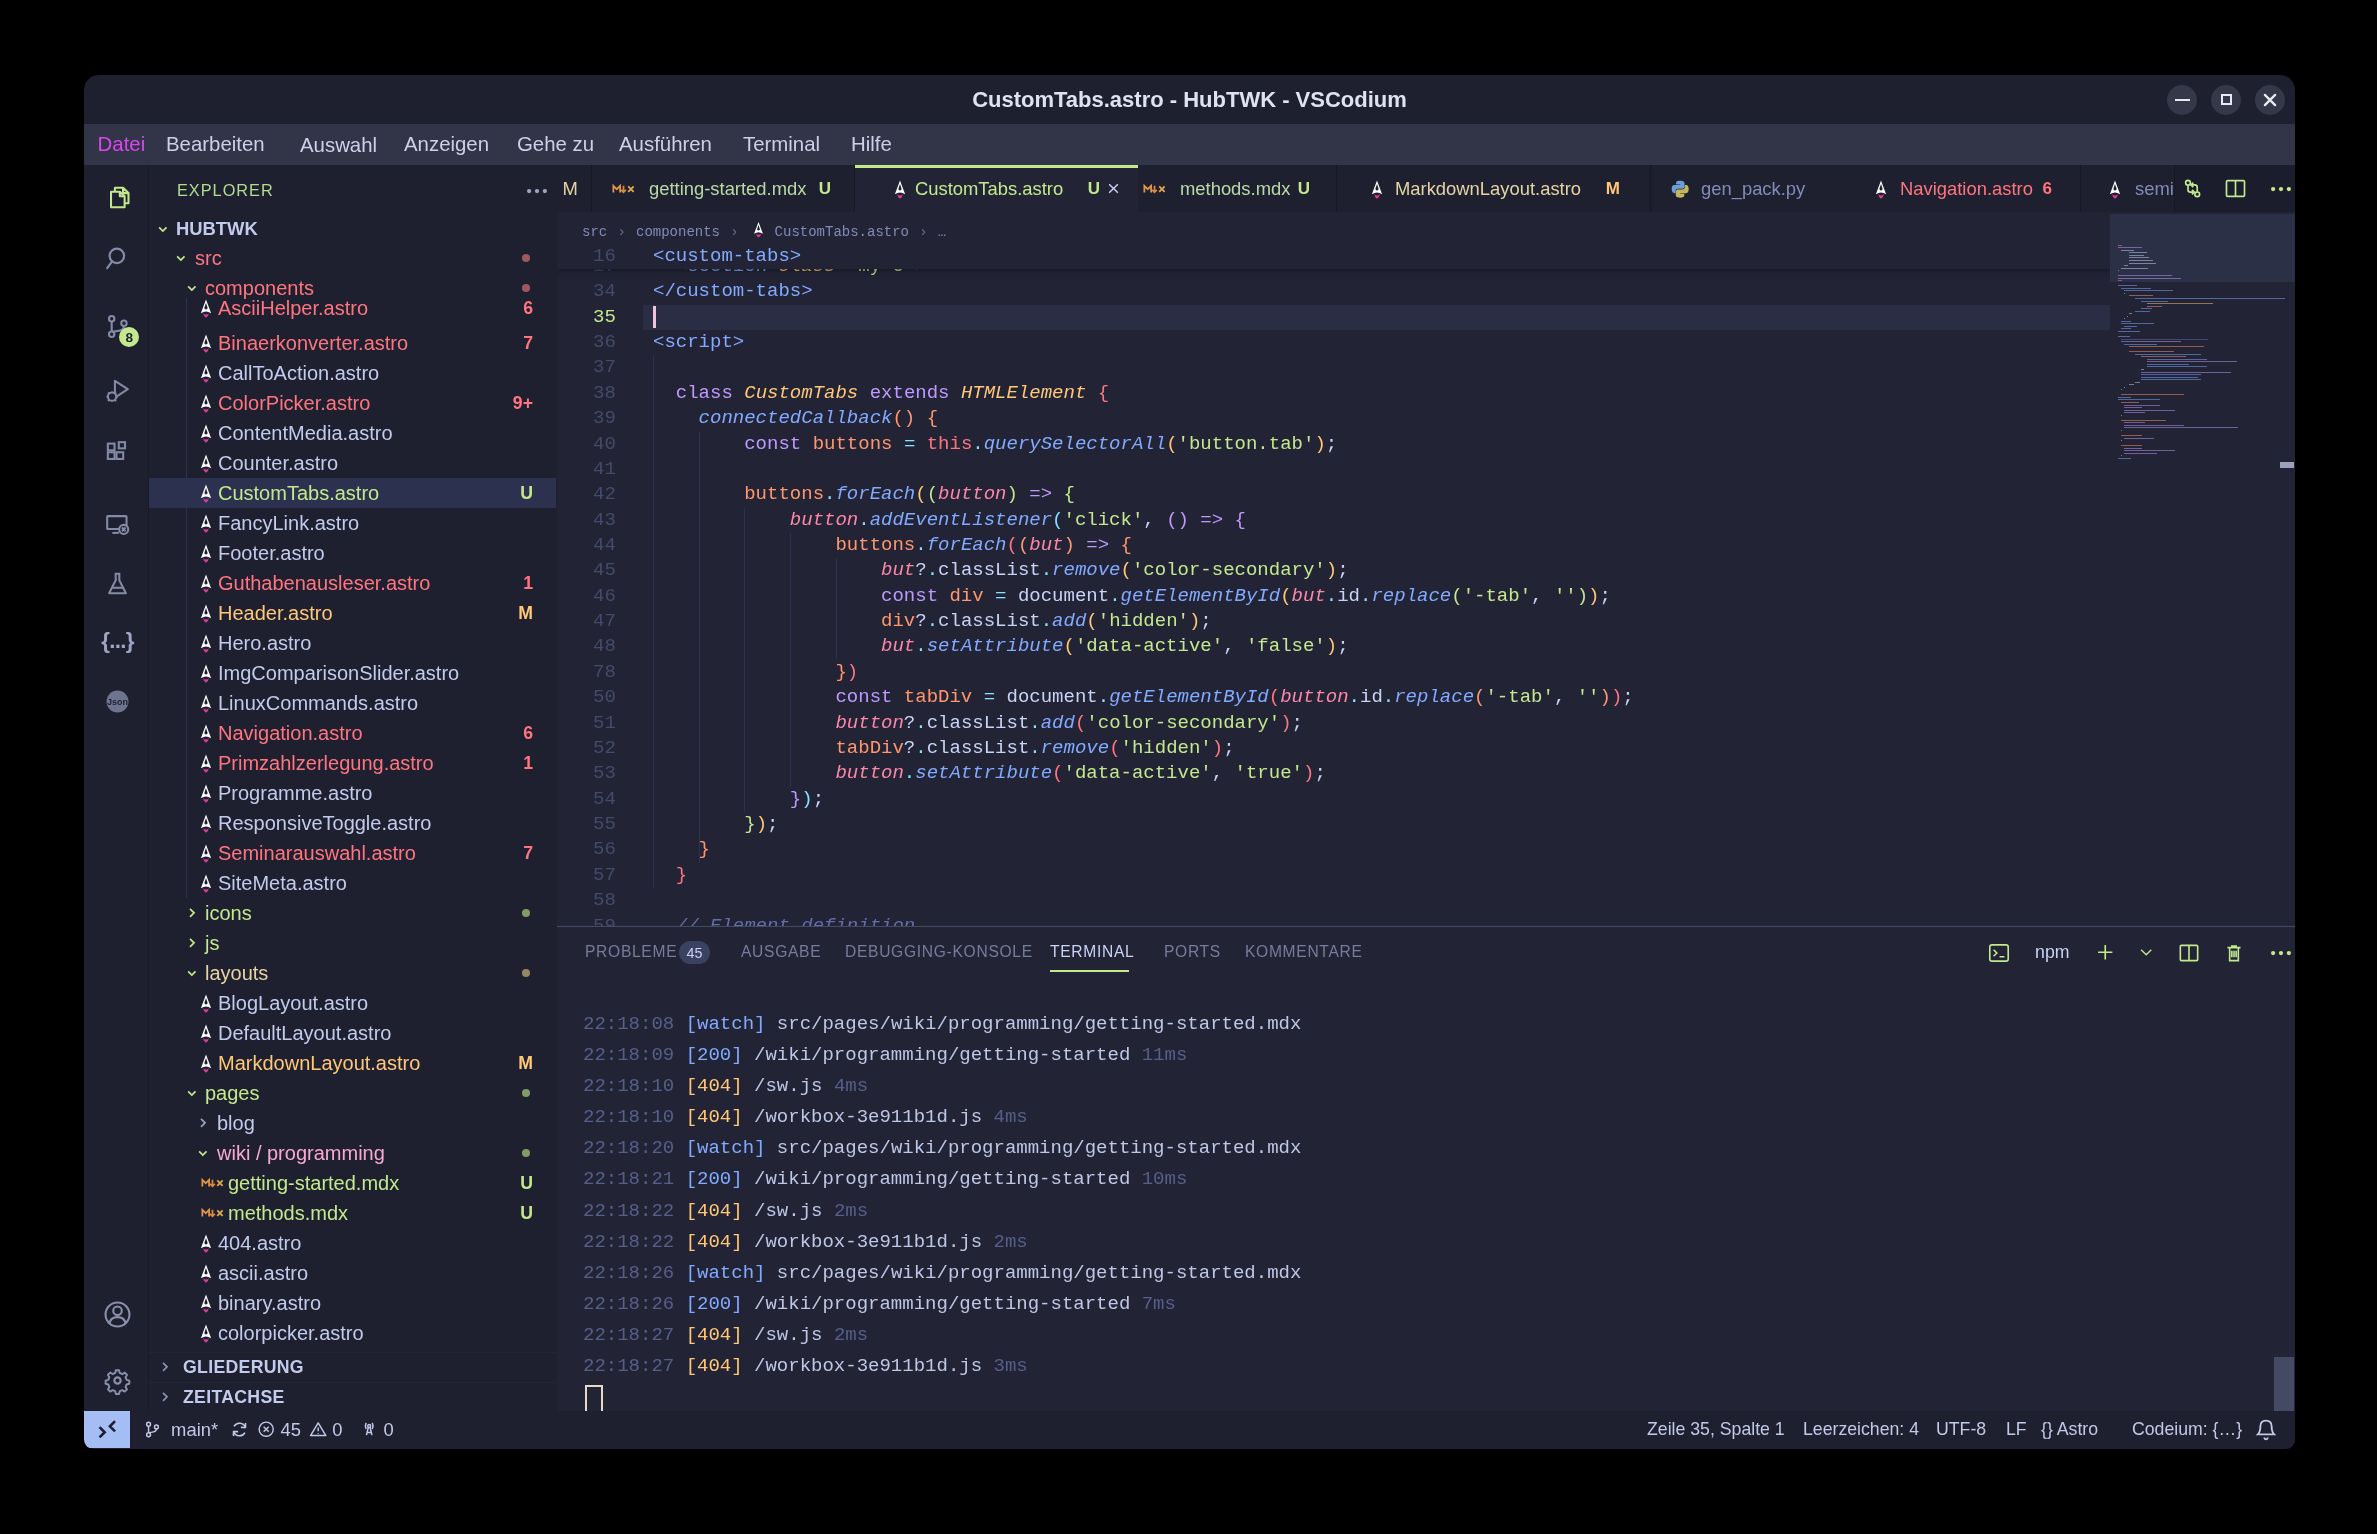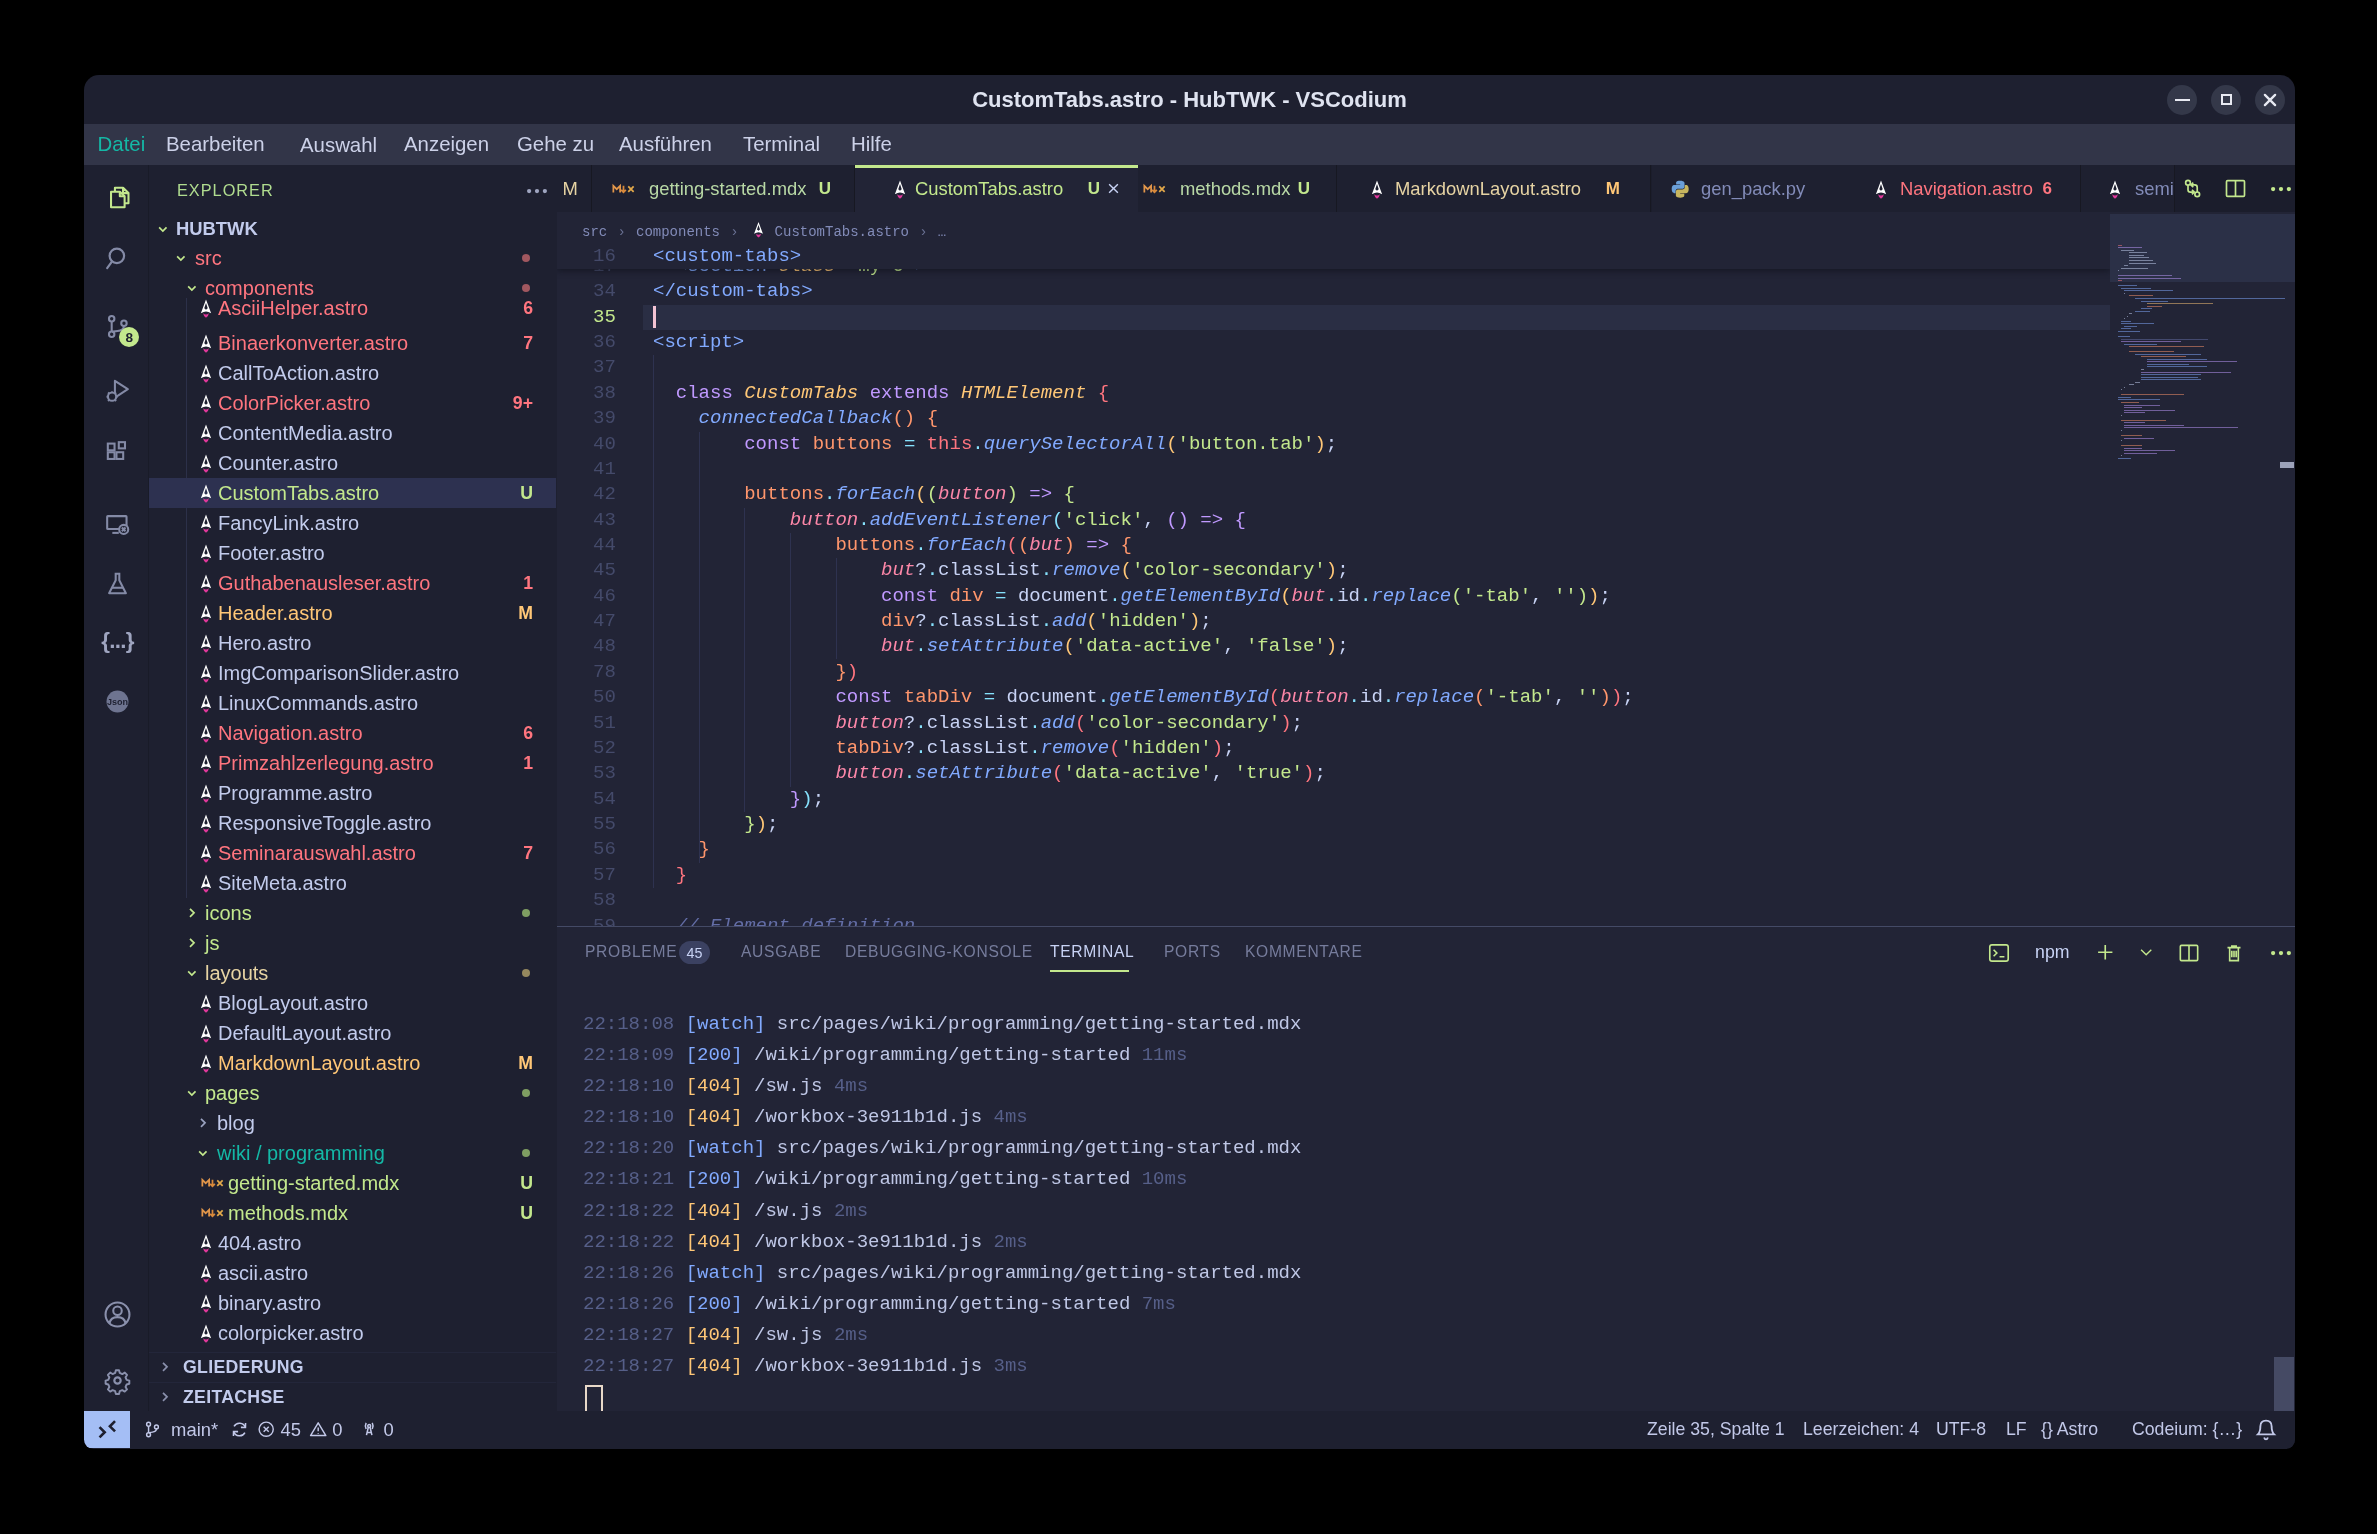--- a/index.html
+++ b/index.html
@@ -12,21 +12,21 @@
 <div style="position:absolute;left:2083px;top:9.5px;width:30px;height:30px;background:#343849;border-radius:50%;">
       <div style="position:absolute;left:7.5px;top:14px;width:15px;height:2.2px;background:#e8eaf2"></div>
     </div>
 <div style="position:absolute;left:2127px;top:9.5px;width:30px;height:30px;background:#343849;border-radius:50%;">
       <div style="position:absolute;left:9.5px;top:9.5px;width:11px;height:11px;border:2.2px solid #e8eaf2"></div>
     </div>
 <div style="position:absolute;left:2171px;top:9.5px;width:30px;height:30px;background:#343849;border-radius:50%;"><svg width="30" height="30" viewBox="0 0 44 44">
         <path d="M14.5 14.5 L29.5 29.5 M29.5 14.5 L14.5 29.5" stroke="#e8eaf2" stroke-width="3.4" stroke-linecap="round"></path>
       </svg></div>
 <div style="position:absolute;left:0px;top:49px;width:2211px;height:41px;background:#323548;"></div>
-<div style="position:absolute;left:13.6px;top:49px;height:41px;color:#14b8a6;font-size:20.4px;display:flex;align-items:center;">Datei</div>
+<div style="position:absolute;left:13.6px;top:49px;height:41px;color:#d946ef;font-size:20.4px;display:flex;align-items:center;">Datei</div>
 <div style="position:absolute;left:82px;top:49px;height:41px;color:#ccd1e8;font-size:20.4px;display:flex;align-items:center;">Bearbeiten</div>
 <div style="position:absolute;left:216px;top:49px;height:43px;color:#ccd1e8;font-size:20.4px;display:flex;align-items:center;">Auswahl</div>
 <div style="position:absolute;left:320px;top:49px;height:41px;color:#ccd1e8;font-size:20.4px;display:flex;align-items:center;">Anzeigen</div>
 <div style="position:absolute;left:433px;top:49px;height:41px;color:#ccd1e8;font-size:20.4px;display:flex;align-items:center;">Gehe zu</div>
 <div style="position:absolute;left:535px;top:49px;height:41px;color:#ccd1e8;font-size:20.4px;display:flex;align-items:center;">Ausführen</div>
 <div style="position:absolute;left:659px;top:49px;height:41px;color:#ccd1e8;font-size:20.4px;display:flex;align-items:center;">Terminal</div>
 <div style="position:absolute;left:767px;top:49px;height:41px;color:#ccd1e8;font-size:20.4px;display:flex;align-items:center;">Hilfe</div>
 <div style="position:absolute;left:0px;top:90px;width:65px;height:1247px;background:#1e2030;border-right:1.4px solid #191b28;"></div>
 <div style="position:absolute;left:17px;top:106px;width:33px;height:33px;display:flex;align-items:center;justify-content:center;">
       <svg width="31" height="31" viewBox="0 0 24 24">
@@ -353,21 +353,21 @@
       <div style="position:absolute;left:0;top:902px;width:407px;height:30px;">
         <div style="position:absolute;left:45px;top:6.1px"><svg width="17.7" height="17.7" viewBox="0 0 24 24">
             <path d="M9.5 6.5 L15 12 L9.5 17.5" stroke="#9aa2c0" stroke-width="2.3" fill="none"></path>
           </svg></div>
         <div style="position:absolute;left:68px;top:0;height:30px;display:flex;align-items:center;color:#c2cbec;font-size:20px;white-space:pre">blog</div>
       </div>
       <div style="position:absolute;left:0;top:932px;width:407px;height:30px;">
         <div style="position:absolute;left:45px;top:6.1px"><svg width="17.7" height="17.7" viewBox="0 0 24 24">
             <path d="M7 10 L12 15 L17 10" stroke="#c3e88d" stroke-width="2.3" fill="none"></path>
           </svg></div>
-        <div style="position:absolute;left:68px;top:0;height:30px;display:flex;align-items:center;color:#14b8a6;font-size:20px;white-space:pre">wiki / programming</div>
+        <div style="position:absolute;left:68px;top:0;height:30px;display:flex;align-items:center;color:#f9a8d4;font-size:20px;white-space:pre">wiki / programming</div>
         <div style="position:absolute;right:26px;top:11px;width:8.2px;height:8.2px;border-radius:50%;background:#7f9e62"></div>
       </div>
       <div style="position:absolute;left:0;top:962px;width:407px;height:30px;">
         <div style="position:absolute;left:52px;top:5.4px"><svg width="23" height="20.4" viewBox="0 0 34 30">
             <g fill="none" stroke="#e2964a" stroke-width="2.6">
               <path d="M2 20 V10 L7 15 L12 10 V20"></path>
               <path d="M17 10 V19 M13.5 16 L17 19.5 L20.5 16" stroke="#d8893b"></path>
               <path d="M24 11 L32 19 M32 11 L24 19" stroke="#e2a84a"></path>
             </g>
           </svg></div>

